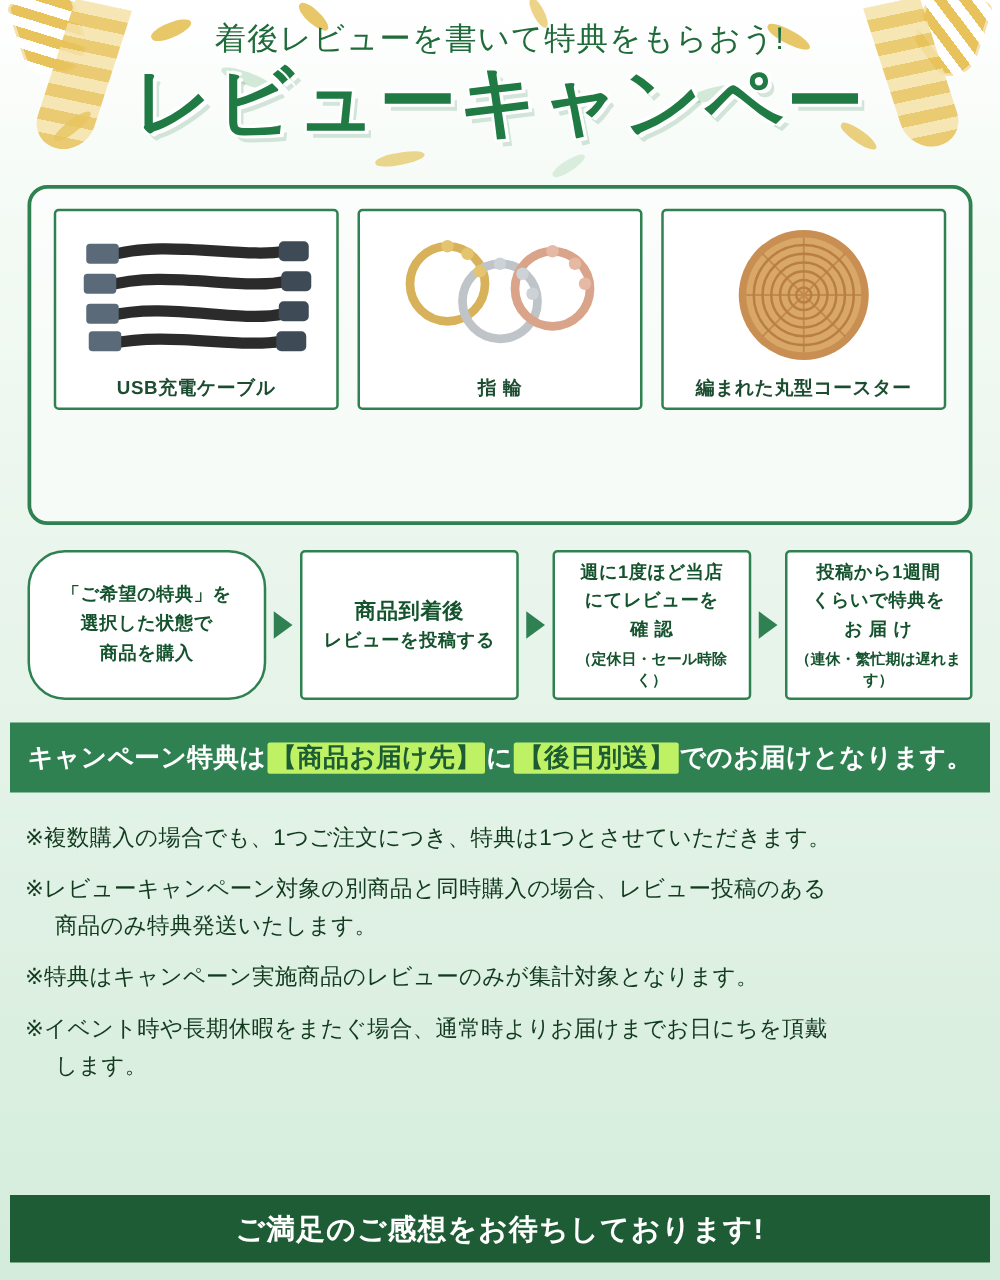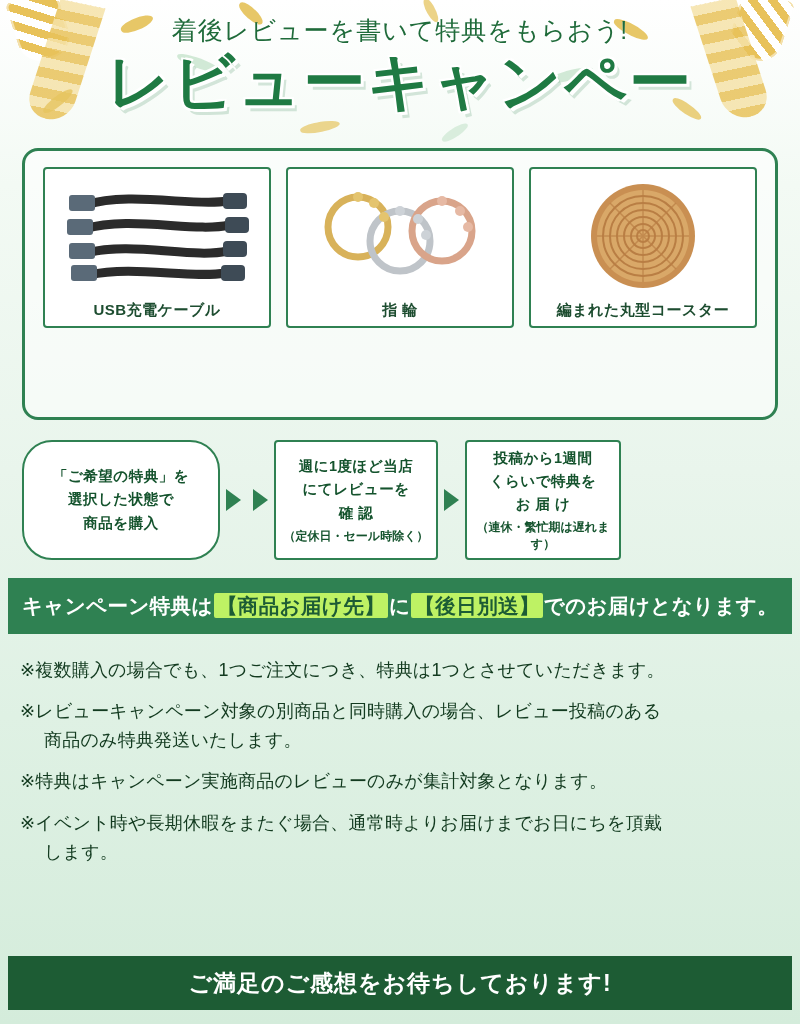--- a/index.html
+++ b/index.html
@@ -316,20 +316,24 @@
   </div>
 
   <div class="flow">
     <div class="step step-1">
       <div class="line">「ご希望の特典」を</div>
       <div class="line">選択した状態で</div>
       <div class="line">商品を購入</div>
     </div>
     <div class="arrow"></div>
 
+    <div class="step step-2">
+      <div class="line big">商品到着後</div>
+      <div class="line">レビューを投稿する</div>
+    </div>
     <div class="arrow"></div>
 
     <div class="step step-3">
       <div class="line">週に1度ほど当店</div>
       <div class="line">にてレビューを</div>
       <div class="line">確 認</div>
       <div class="small">（定休日・セール時除く）</div>
     </div>
     <div class="arrow"></div>
 

